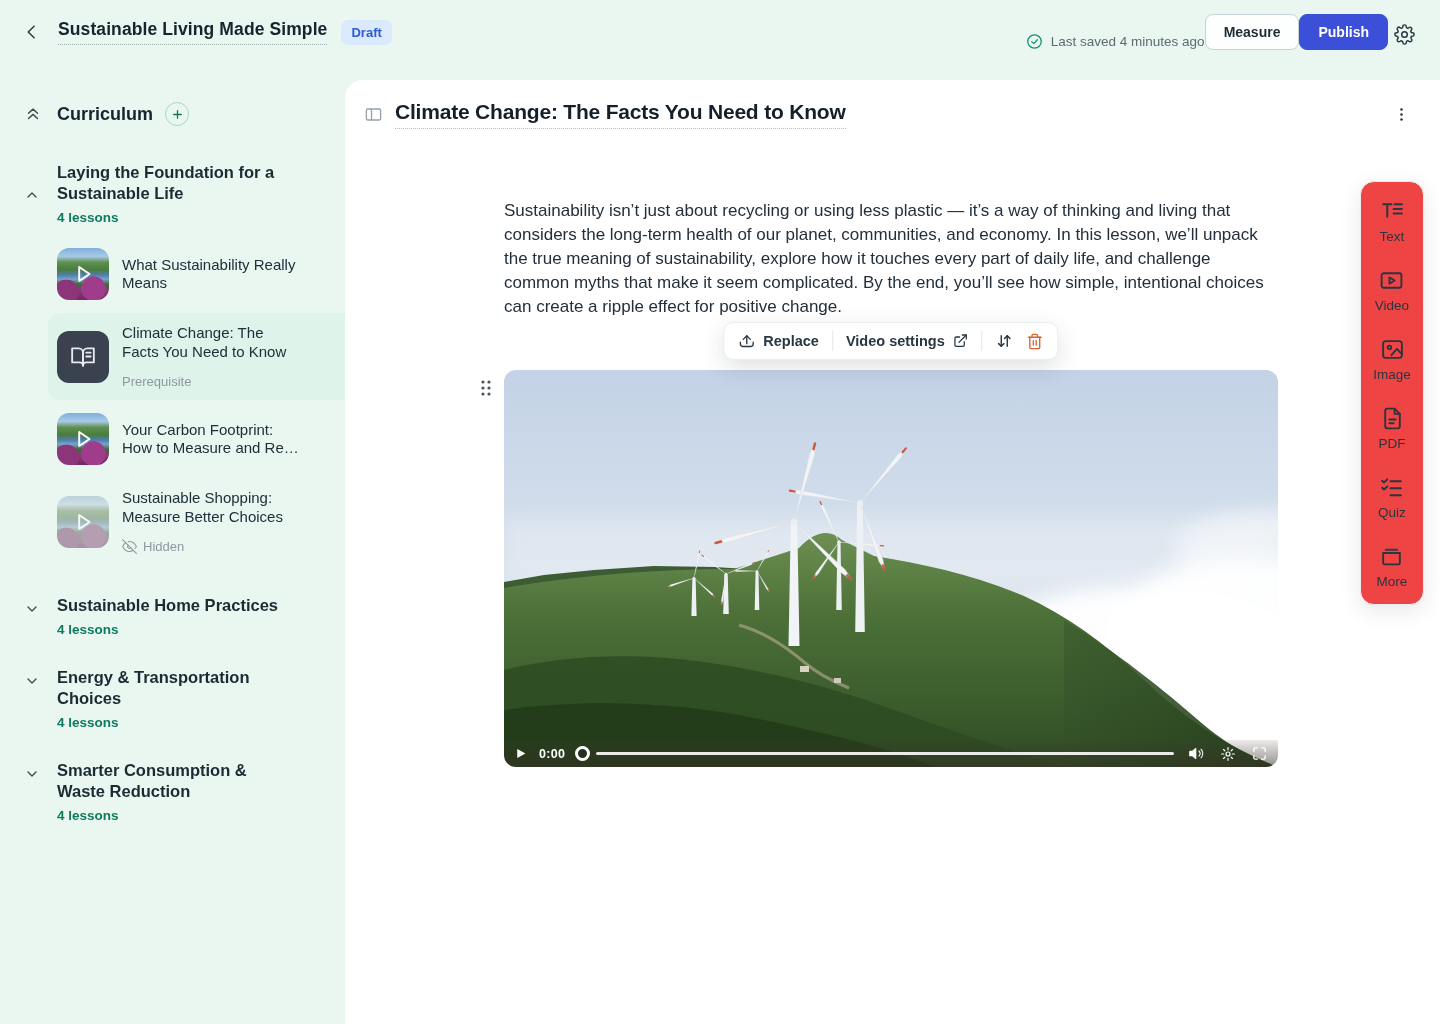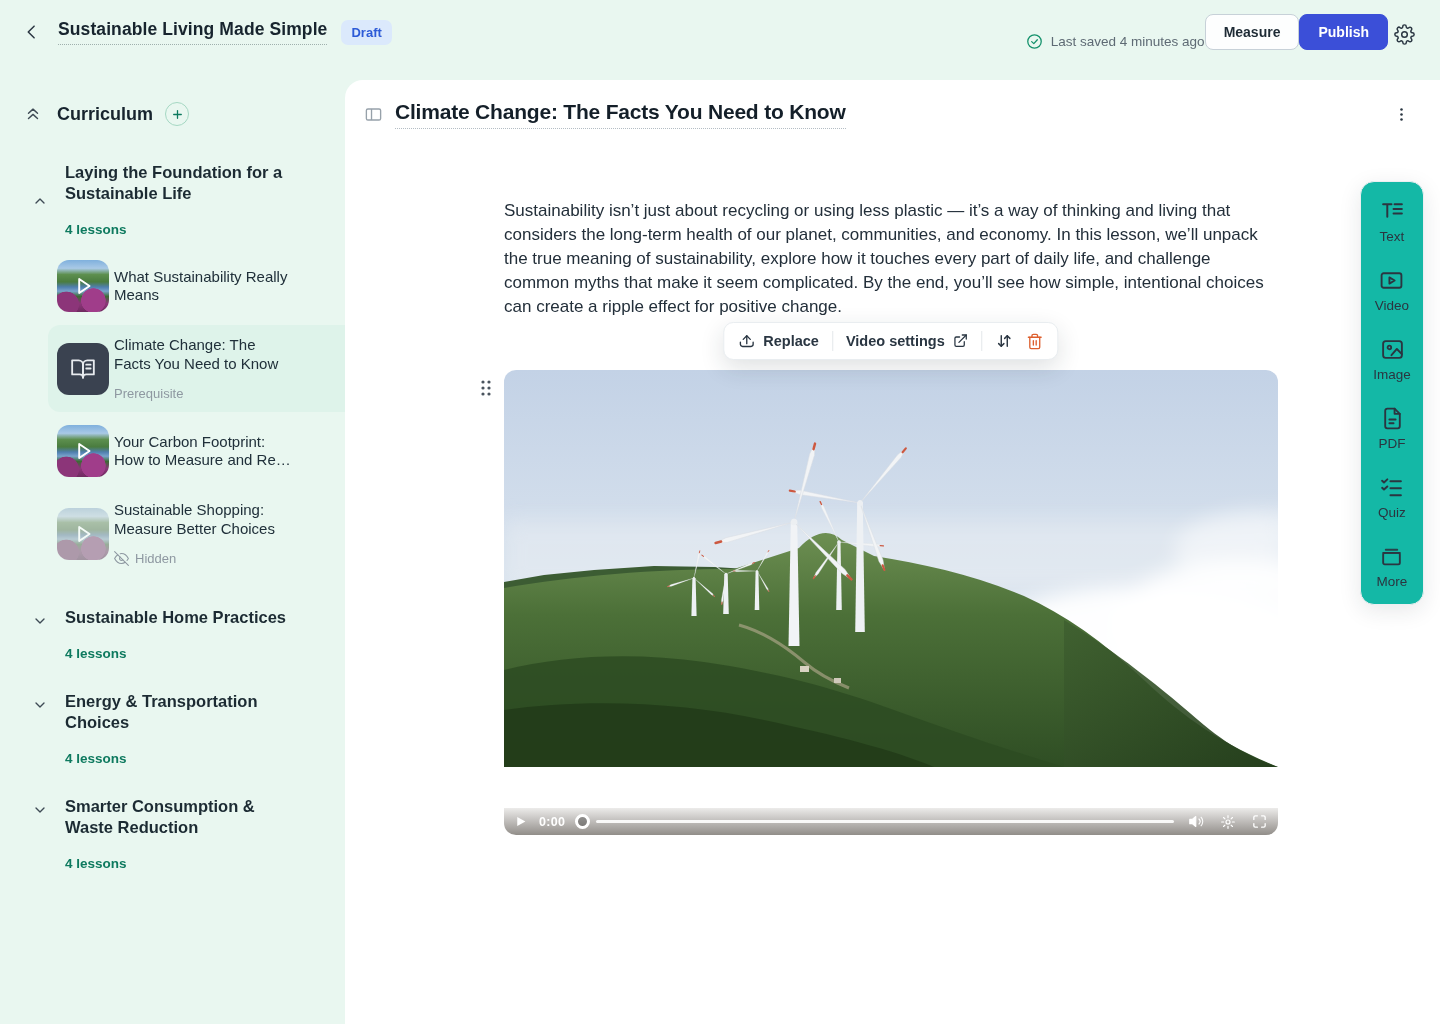--- a/index.html
+++ b/index.html
@@ -25,28 +25,28 @@
   .icon-btn{ background:none; border:none; cursor:pointer; color:#2a3642; display:flex; align-items:center; justify-content:center; width:32px; height:32px; }
 
   
   .sidebar{ position:absolute; left:0; top:80px; width:396px; bottom:0; overflow:hidden; }
   .curr-header{ display:flex; align-items:center; padding:22px 24px 0 24px; }
   .curr-title{ font-size:18px; font-weight:700; color:#17242e; margin-left:15px; }
   .collapse-btn,.plus-btn{ background:none; border:none; cursor:pointer; display:flex; align-items:center; justify-content:center; padding:0; }
   .plus-btn{ margin-left:12px; width:24px; height:24px; border:1.5px solid #a5d8c3; border-radius:50%; color:var(--teal,#0e7a5f); }
   .section{ margin-top:36px; }
   .section.collapsed{ margin-top:30px; }
-  .section-head{ display:flex; padding:0 32px; cursor:pointer; }
+  .section-head{ display:flex; padding:0 24px; cursor:pointer; }
   .sec-chevron{ width:18px; flex:0 0 18px; color:#3f4b55; display:flex; align-items:center; margin-top:2px; }
   .section.collapsed .sec-chevron{ align-items:flex-start; margin-top:6px; }
   .sec-text{ margin-left:15px; }
   .sec-title{ font-size:16.5px; font-weight:600; color:#1c2b33; line-height:21px; max-width:240px; }
-  .sec-count{ font-size:13.5px; font-weight:600; color:var(--teal,#0e7a5f); margin-top:18px; }
+  .sec-count{ font-size:13.5px; font-weight:600; color:var(--teal,#0e7a5f); margin-top:6px; }
   .lessons{ margin-top:12px; }
-  .lesson-row{ display:flex; align-items:center; gap:5px; padding:11px 9px; margin:2px 18px 2px 48px; border-radius:12px; cursor:pointer; position:relative; }
+  .lesson-row{ display:flex; align-items:center; gap:13px; padding:11px 9px; margin:2px 18px 2px 48px; border-radius:12px; cursor:pointer; position:relative; }
   .lesson-row.selected{ background:var(--selected-bg,#def3ea); }
   .thumb{ width:52px; height:52px; border-radius:12px; flex:0 0 52px; position:relative; overflow:hidden; }
   .thumb-video{ background:
       radial-gradient(circle at 70% 78%, #a03d8a 0 22%, transparent 23%),
       radial-gradient(circle at 18% 85%, #8c3579 0 20%, transparent 21%),
       linear-gradient(180deg,#7fb0dd 0%,#a9c9e6 16%,#5d8f4e 28%,#4a7c3f 42%,#4f7fae 52%,#79a3cc 60%,#3c6b34 70%,#8c3579 84%,#6f2a60 100%);
   }
   .thumb-play{ position:absolute; inset:0; display:flex; align-items:center; justify-content:center; color:#fff; }
   .thumb-reading{ background:#3a4250; display:flex; align-items:center; justify-content:center; color:#e8ebef; }
   .lesson-row.hidden-lesson .thumb{ opacity:.5; filter:saturate(.6); }
@@ -63,32 +63,32 @@
   .main-kebab{ position:absolute; right:26px; top:22px; background:none; border:none; cursor:pointer; color:#2a3642; padding:4px; }
 
   .content-col{ position:absolute; left:159px; top:0; width:774px; }
   .body-text{ margin-top:119px; font-size:17px; line-height:24px; color:#232f3a; cursor:text; }
 
   .block-toolbar{ position:absolute; top:242px; left:50%; transform:translateX(-50%); background:#fff; border:1px solid #e9edf0; border-radius:10px; box-shadow:0 8px 24px rgba(25,39,52,.14); display:flex; align-items:center; padding:8px 14px; gap:13px; white-space:nowrap; z-index:5; }
   .tool-btn{ display:flex; align-items:center; gap:8px; background:none; border:none; cursor:pointer; font-family:inherit; font-size:14.5px; font-weight:600; color:#2a3642; }
   .tool-divider{ width:1px; height:20px; background:#e3e7ea; }
   .tool-danger{ color:var(--danger,#dd5f2e); }
 
-  .video-block{ position:absolute; top:290px; left:0; width:774px; height:465px; border-radius:12px; overflow:hidden; cursor:pointer; }
+  .video-block{ position:absolute; top:290px; left:0; width:774px; height:397px; border-radius:12px; overflow:hidden; cursor:pointer; }
   .drag-handle{ position:absolute; left:-27px; top:296px; background:none; border:none; cursor:grab; color:#4a545e; padding:2px; }
 
   .video-controls{ position:absolute; left:0; right:0; bottom:0; height:27px; display:flex; align-items:center; padding:0 10px; background:linear-gradient(180deg, rgba(70,60,48,.10), rgba(55,48,40,.55)); }
   .vc-btn{ background:none; border:none; cursor:pointer; color:#fff; display:flex; align-items:center; padding:0; }
   .vc-time{ color:#fff; font-size:12.5px; font-weight:600; margin:0 10px 0 12px; letter-spacing:.3px; }
   .vc-knob{ width:15px; height:15px; border-radius:50%; border:3.5px solid #fff; background:rgba(30,30,30,.35); cursor:pointer; flex:0 0 15px; }
   .vc-track{ height:2.5px; background:rgba(255,255,255,.9); border-radius:2px; flex:1; margin:0 14px 0 6px; cursor:pointer; }
   .vc-right{ display:flex; align-items:center; gap:15px; }
 
   
-  .side-panel{ position:absolute; right:16px; top:181px; width:64px; background:#14b8a6; border:1px solid #eceff1; border-radius:14px; box-shadow:0 6px 22px rgba(25,39,52,.10); padding:17px 0 15px; display:flex; flex-direction:column; align-items:center; gap:24px; }
+  .side-panel{ position:absolute; right:16px; top:181px; width:64px; background:#ef4444; border:1px solid #eceff1; border-radius:14px; box-shadow:0 6px 22px rgba(25,39,52,.10); padding:17px 0 15px; display:flex; flex-direction:column; align-items:center; gap:24px; }
   .sp-item{ background:none; border:none; cursor:pointer; display:flex; flex-direction:column; align-items:center; gap:5px; color:#2b3540; font-family:inherit; }
   .sp-label{ font-size:13.5px; font-weight:500; color:#2b3540; }
 </style>
 </head>
 <body>
 
 <header class="topbar">
   <button class="back-btn">
     <span>
       <svg width="20" height="20" viewBox="0 0 24 24" fill="none" stroke="currentColor" stroke-width="1.8" stroke-linecap="round" stroke-linejoin="round">

